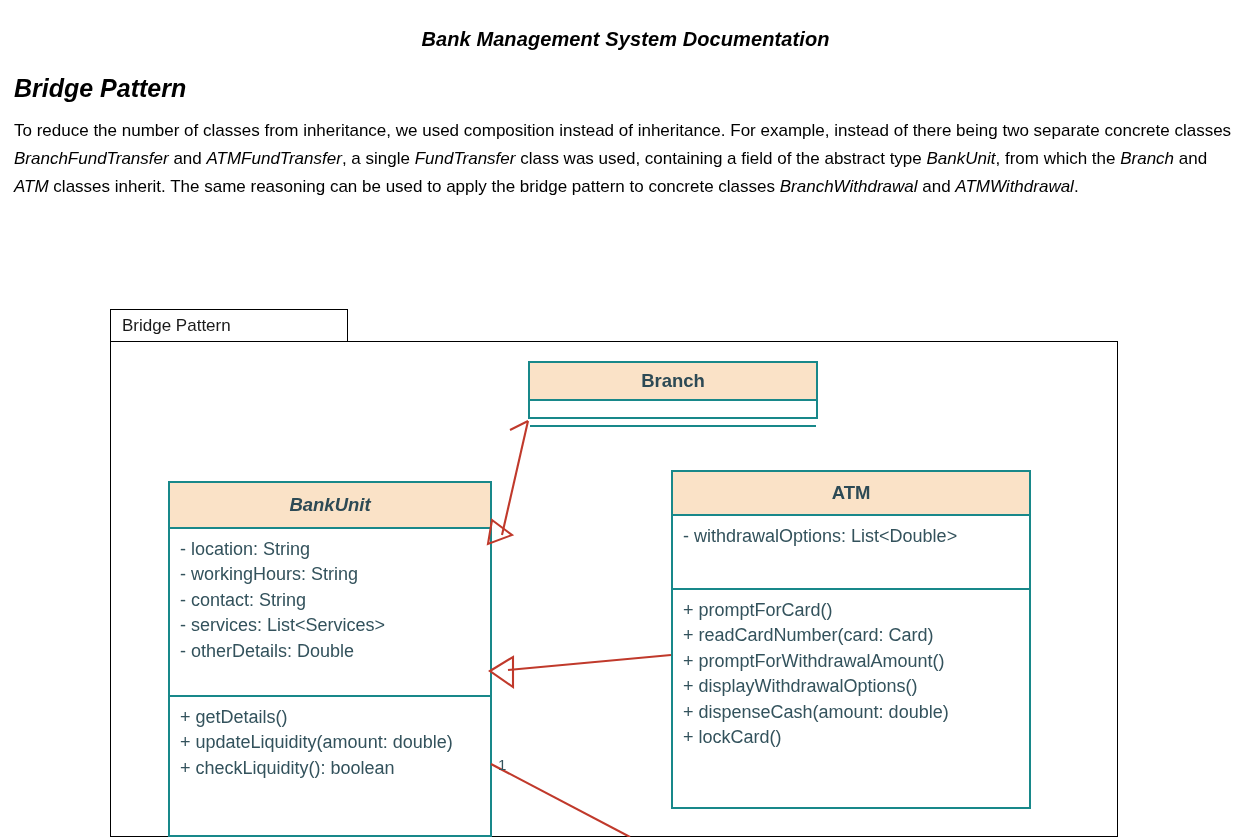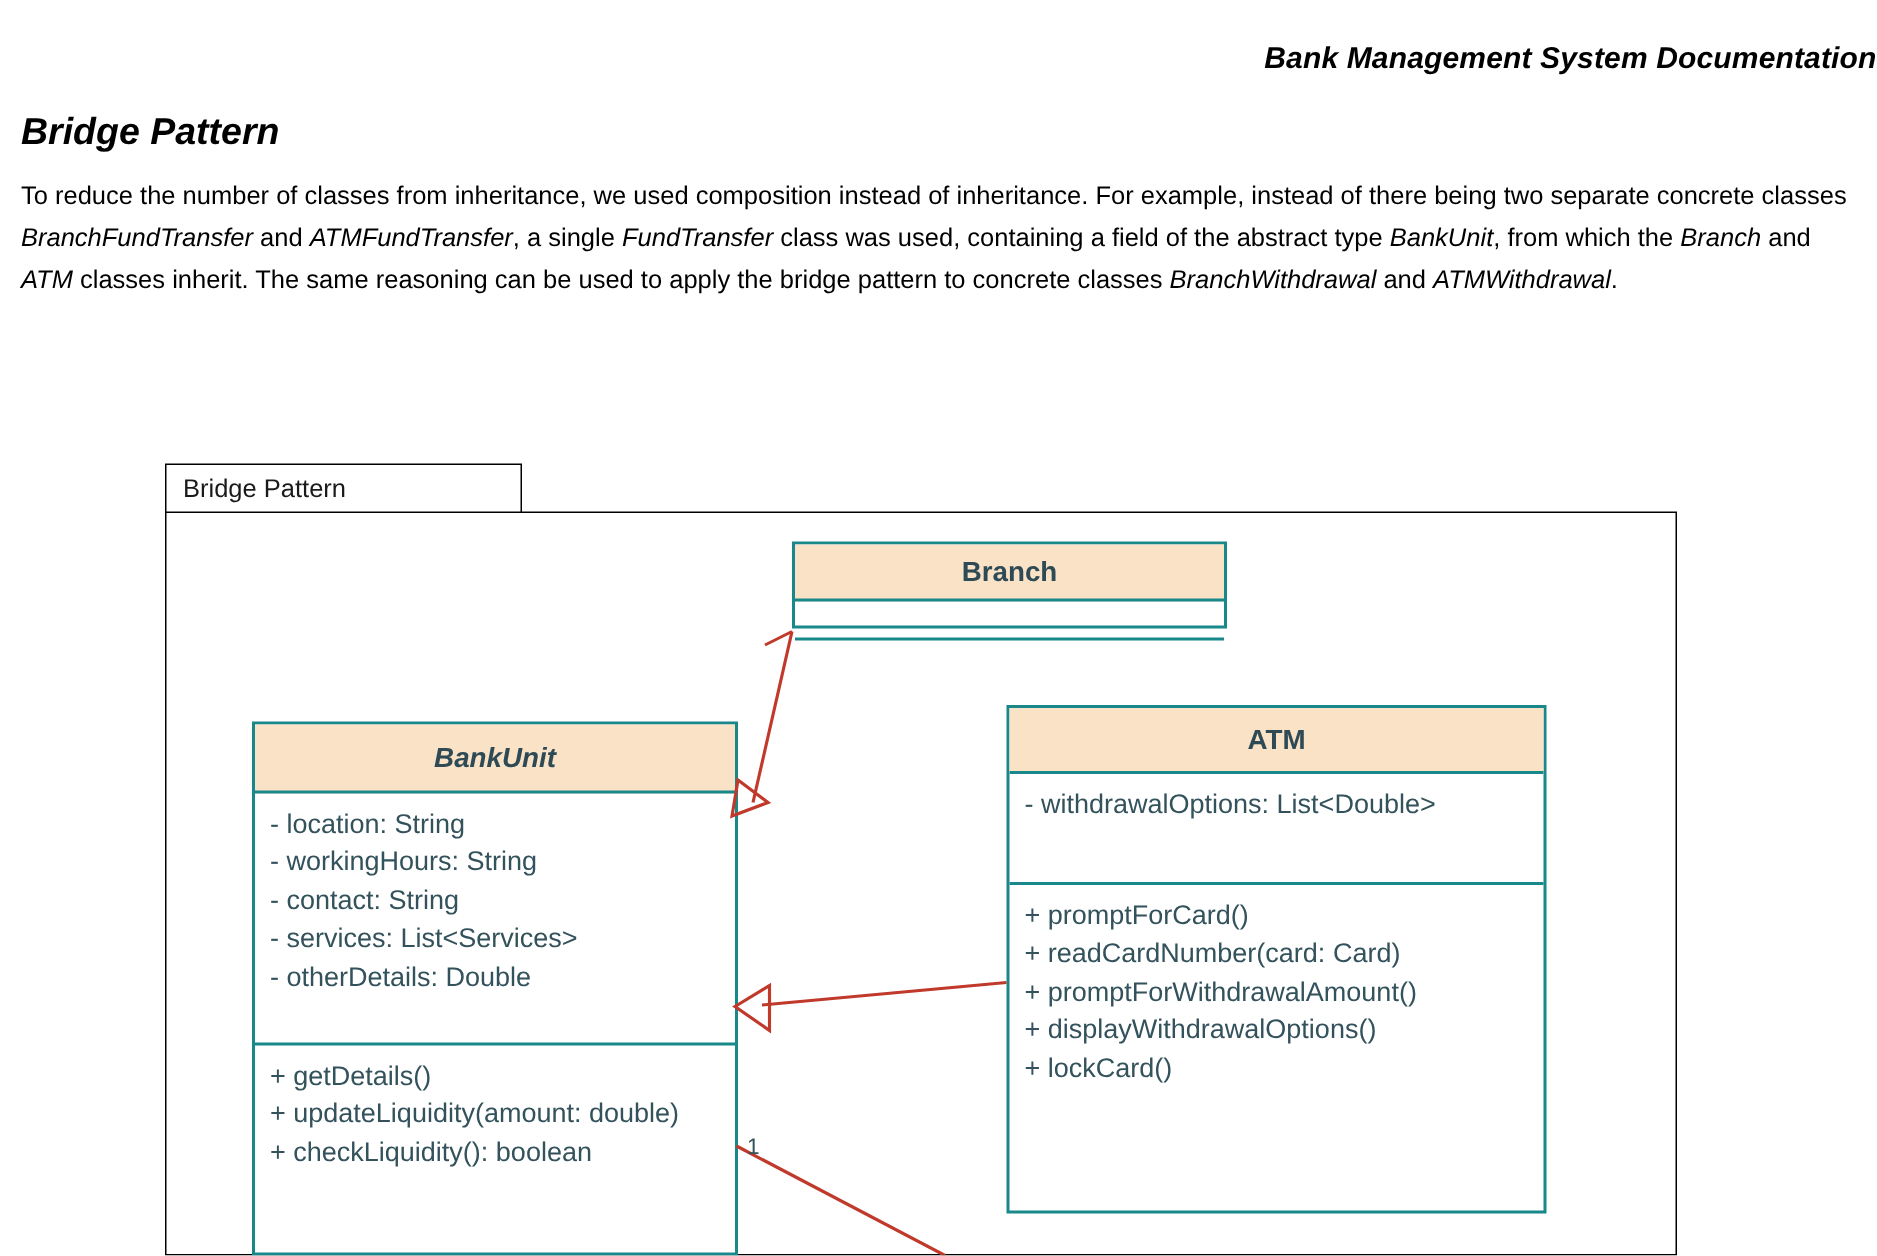--- a/index.html
+++ b/index.html
@@ -15,21 +15,21 @@
     font-family: "Liberation Sans", sans-serif;
     color: #000000;
   }
 
   
   .doc-title {
     position: absolute;
     left: 0;
     top: 28px;
     width: 1251px;
-    text-align: right;
+    text-align: center;
     font-size: 20px;
     font-weight: bold;
     font-style: italic;
     letter-spacing: 0.1px;
   }
   .section-heading {
     position: absolute;
     left: 14px;
     top: 74px;
     font-size: 25px;
@@ -218,20 +218,21 @@
   <div class="uml-class" id="atm">
     <div class="uml-header">ATM</div>
     <div class="uml-compartment attrs">
       <div class="uml-line">- withdrawalOptions: List&lt;Double&gt;</div>
     </div>
     <div class="uml-compartment ops">
       <div class="uml-line">+ promptForCard()</div>
       <div class="uml-line">+ readCardNumber(card: Card)</div>
       <div class="uml-line">+ promptForWithdrawalAmount()</div>
       <div class="uml-line">+ displayWithdrawalOptions()</div>
+      <div class="uml-line">+ dispenseCash(amount: double)</div>
       <div class="uml-line">+ lockCard()</div>
     </div>
   </div>
 
   <svg class="connector-layer" viewBox="0 0 1008 528" width="1008" height="528">
 
     <g>
       <line x1="418" y1="112" x2="400" y2="121" stroke="#c0392b" stroke-width="2"></line>
       <line x1="398" y1="120" x2="392" y2="225" stroke="#c0392b" stroke-width="0"></line>
       <line x1="418" y1="112" x2="392" y2="226" stroke="#c0392b" stroke-width="2.1" transform="rotate(0)"></line>

